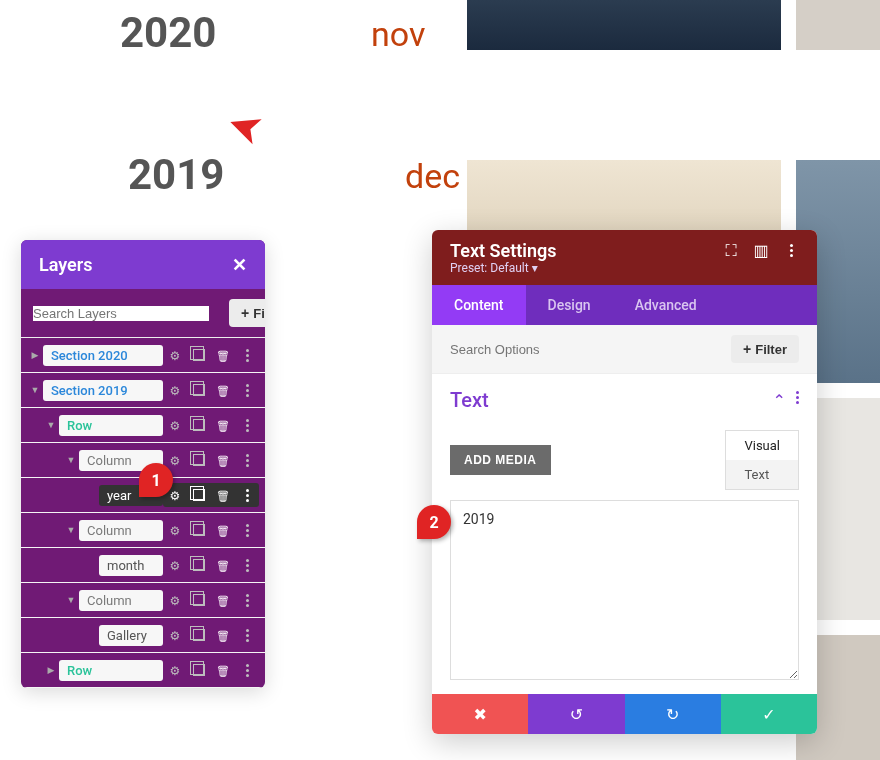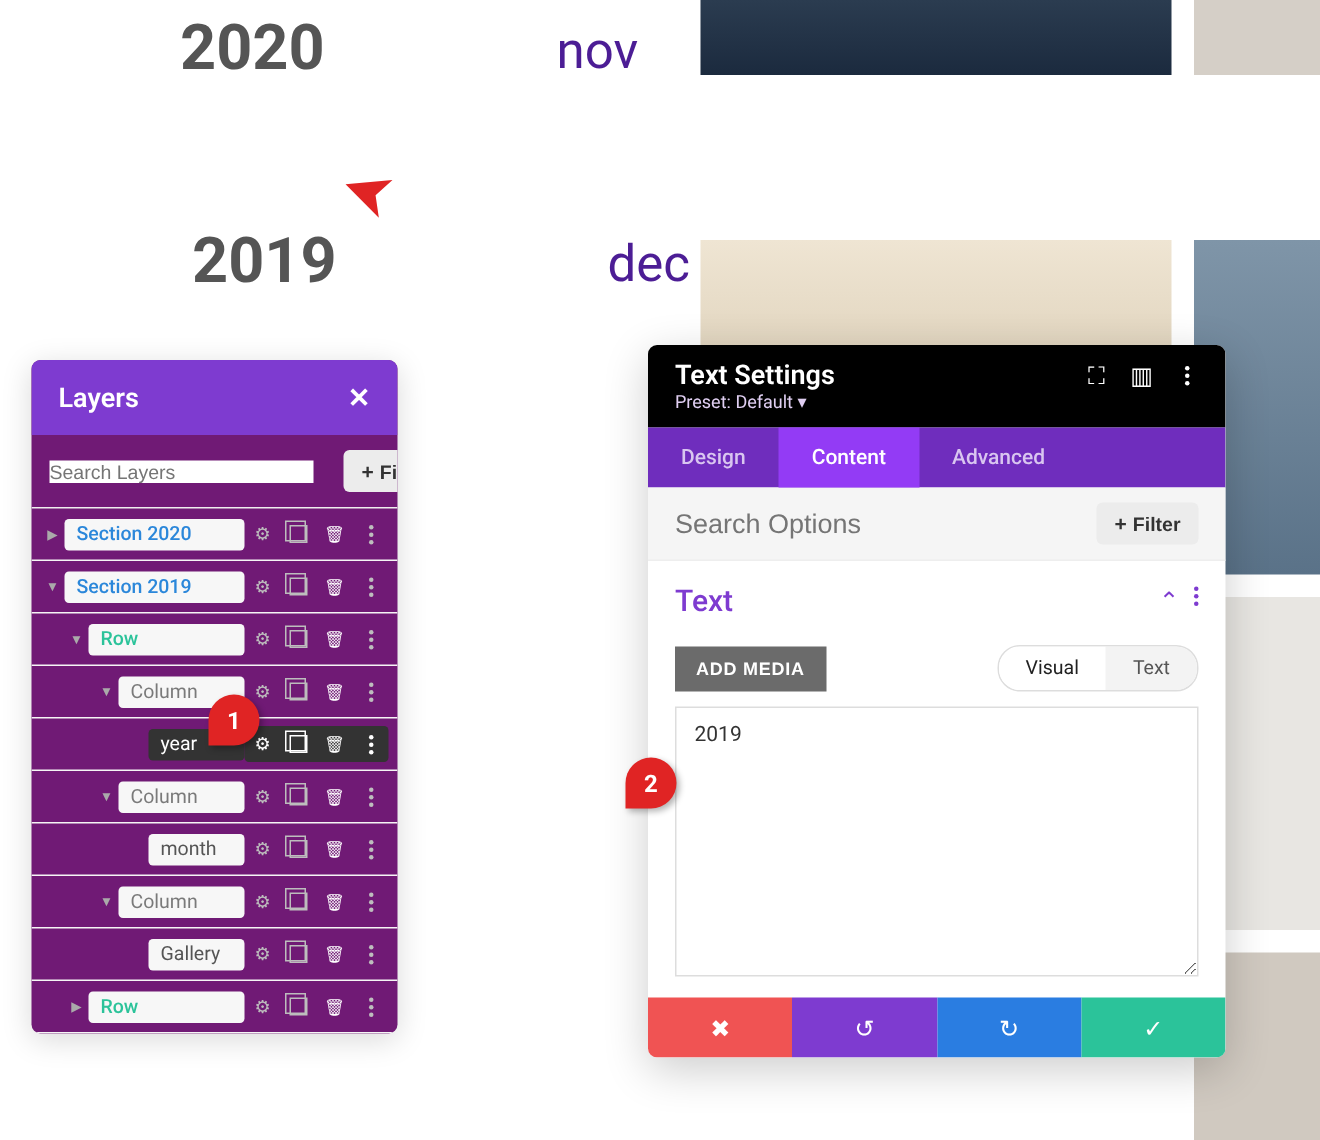--- a/index.html
+++ b/index.html
@@ -16,21 +16,21 @@
 .bg-year {
   position: absolute;
   font-size: 42px;
   font-weight: 700;
   color: #555;
 }
 .bg-month {
   position: absolute;
   font-size: 34px;
   font-weight: 400;
-  color: #4c1d95;
+  color: #c2410c;
 }
 .bg-img {
   position: absolute;
   background: #999;
 }
 
 
 .arrow {
   position: absolute;
   color: #e02424;
@@ -168,21 +168,21 @@
   position: absolute;
   left: 432px;
   top: 230px;
   width: 385px;
   background: #fff;
   border-radius: 6px;
   box-shadow: 0 8px 30px rgba(0,0,0,0.2);
   overflow: hidden;
 }
 .settings-header {
-  background: #000000;
+  background: #7f1d1d;
   color: #fff;
   padding: 10px 18px 10px;
 }
 .settings-title-row {
   display: flex;
   justify-content: space-between;
   align-items: center;
 }
 .settings-title { font-size: 18px; font-weight: 600; }
 .settings-icons { display: flex; gap: 14px; }
@@ -207,21 +207,21 @@
 
 .settings-search-row {
   padding: 10px 18px;
   display: flex;
   align-items: center;
   justify-content: space-between;
   border-bottom: 1px solid #eee;
   background: #f5f5f5;
 }
 .settings-search-row input {
-  border: none; outline: none; font-size: 18px; color: #8b5cf6; background: transparent; flex:1;
+  border: none; outline: none; font-size: 13px; color: #8b5cf6; background: transparent; flex:1;
 }
 
 .section-heading {
   padding: 14px 18px 8px;
   display: flex;
   justify-content: space-between;
   align-items: center;
 }
 .section-heading .title {
   color: #7e3bd0;
@@ -246,21 +246,21 @@
 .addmedia-btn {
   background: #6b6b6b;
   color: #fff;
   border: none;
   padding: 8px 14px;
   font-size: 12px;
   font-weight: 700;
   letter-spacing: 0.5px;
   cursor: pointer;
 }
-.ed-tabs { display:flex; border:1px solid #ddd; border-radius:15px; overflow:hidden;}
+.ed-tabs { display:flex; border:1px solid #ddd; border-radius:0; overflow:hidden;flex-direction:column;}
 .ed-tab {
   padding: 7px 18px;
   font-size: 13px;
   color: #555;
   cursor: pointer;
   background:#f3f3f3;
 }
 .ed-tab.active { background: #fff; color:#222; }
 
 .editor-area {
@@ -571,22 +571,22 @@
               <span></span>
             </span>
         </span>
       </div>
     </div>
     <div class="settings-preset">
       <span>Preset: Default</span> <span>▾</span>
     </div>
   </div>
   <div class="settings-tabs">
+    <div class="settings-tab active">Content</div>
     <div class="settings-tab">Design</div>
-    <div class="settings-tab active">Content</div>
     <div class="settings-tab">Advanced</div>
   </div>
   <div class="settings-search-row">
     <input type="text" placeholder="Search Options" style="">
     <button class="filter-btn">
       <span class="plus">+</span>
       <span>Filter</span>
     </button>
   </div>
   <div class="section-heading">

